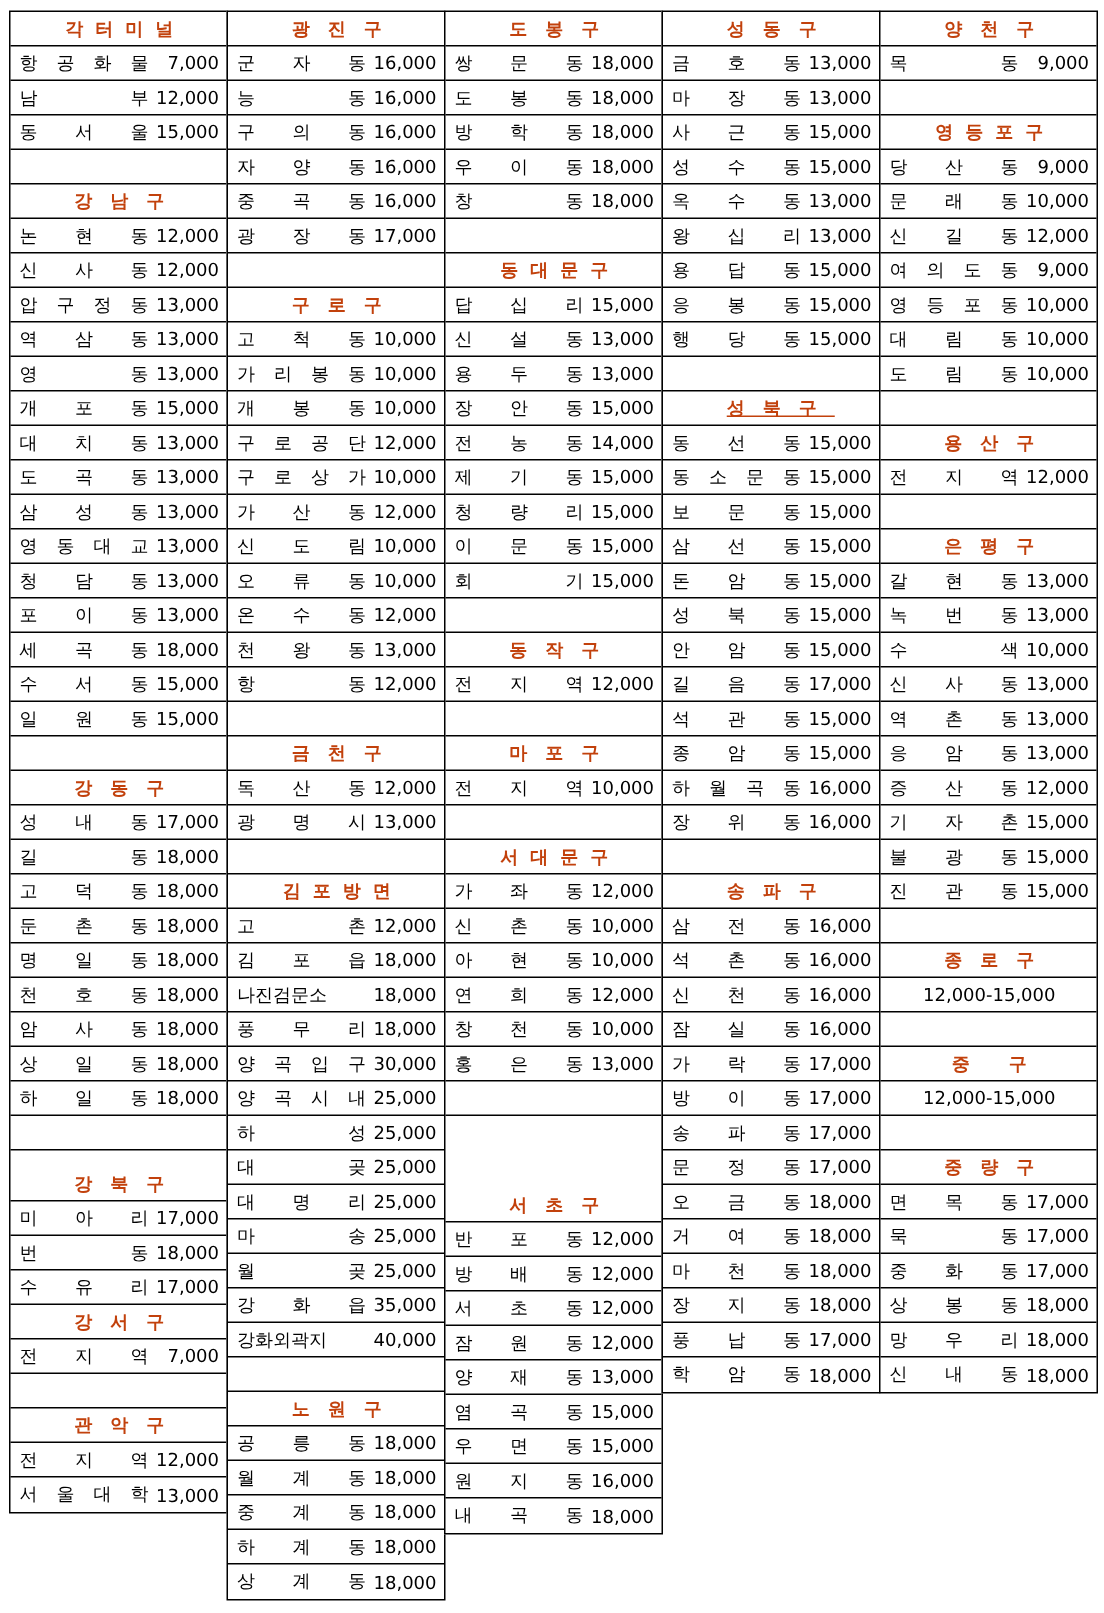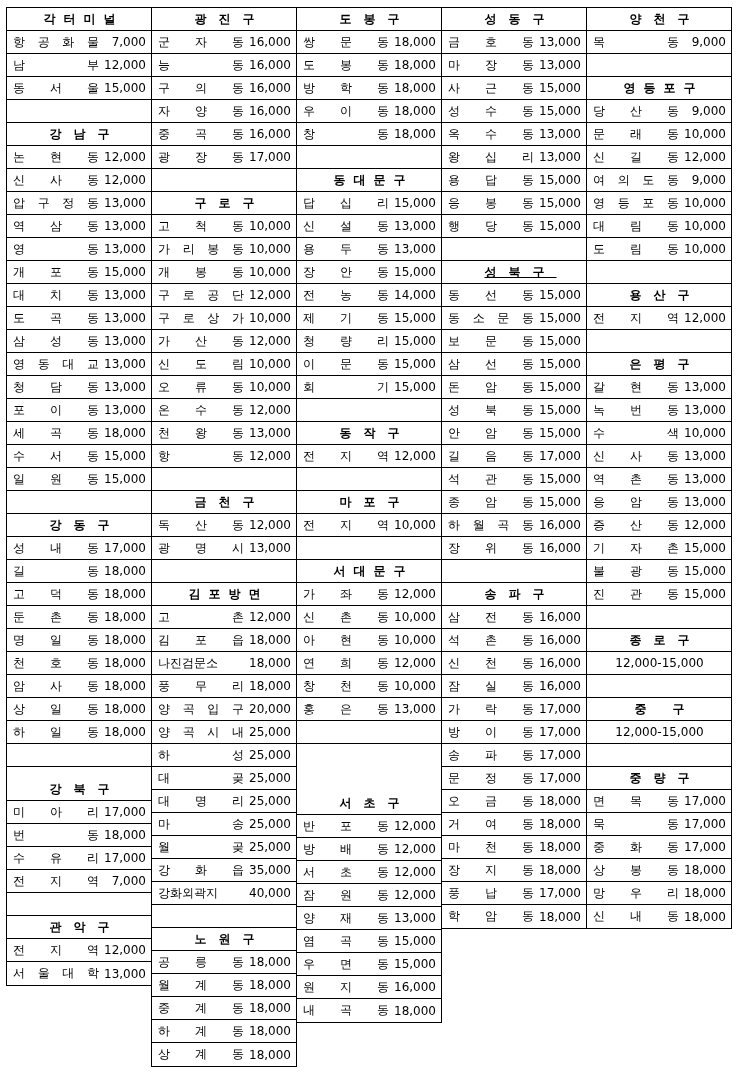--- a/index.html
+++ b/index.html
@@ -34,21 +34,21 @@
     padding: 0 5px 0 6px;
     font-size: 12px;
     color: #000000;
     white-space: nowrap;
     overflow: hidden;
   }
   .price-col .row:last-child { border-bottom: none; }
   .row.header {
     justify-content: center;
     font-weight: bold;
-    color: #000000;
+    color: #c2410c;
   }
   .row.range { justify-content: center; }
   .name-box {
     width: 86px;
     display: flex;
     justify-content: space-between;
   }
   .name-box.tight { justify-content: flex-start; }
   .price {
     flex: 1;
@@ -301,20 +301,21 @@
         <span class="price">18,000</span>
       </div>
       <div class="row item">
         <span class="name-box">
           <span>수</span>
           <span>유</span>
           <span>리</span>
         </span>
         <span class="price">17,000</span>
       </div>
+      <div class="row header" style="letter-spacing: 12px; padding-left: 18px;">강서구</div>
       <div class="row item">
         <span class="name-box">
           <span>전</span>
           <span>지</span>
           <span>역</span>
         </span>
         <span class="price">7,000</span>
       </div>
       <div class="row blank-row"></div>
       <div class="row header" style="letter-spacing: 12px; padding-left: 18px;">관악구</div>
@@ -530,21 +531,21 @@
         </span>
         <span class="price">18,000</span>
       </div>
       <div class="row item">
         <span class="name-box">
           <span>양</span>
           <span>곡</span>
           <span>입</span>
           <span>구</span>
         </span>
-        <span class="price">20,000</span>
+        <span class="price">30,000</span>
       </div>
       <div class="row item">
         <span class="name-box">
           <span>양</span>
           <span>곡</span>
           <span>시</span>
           <span>내</span>
         </span>
         <span class="price">25,000</span>
       </div>

